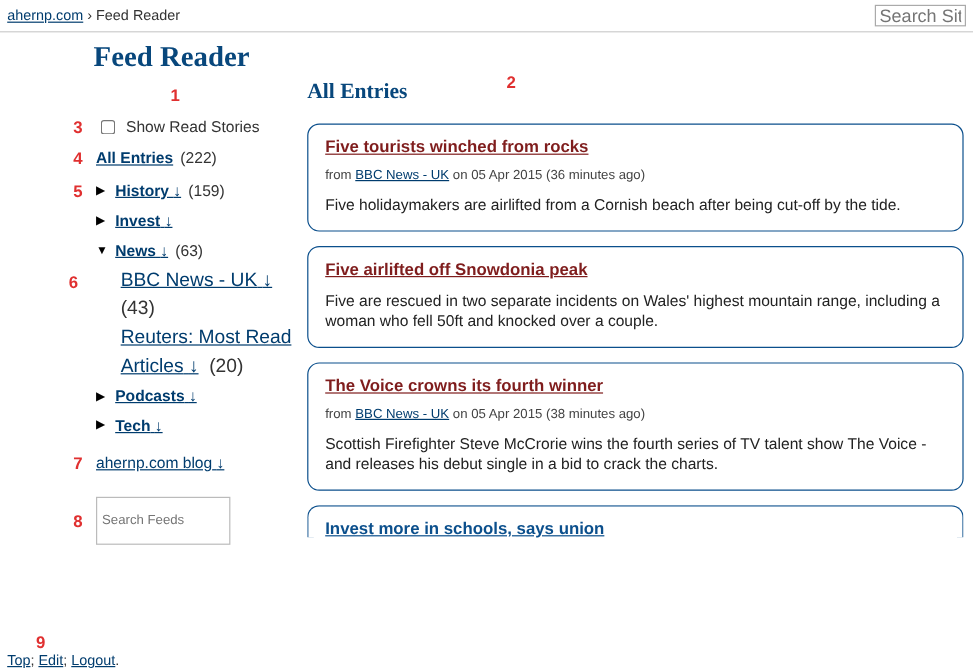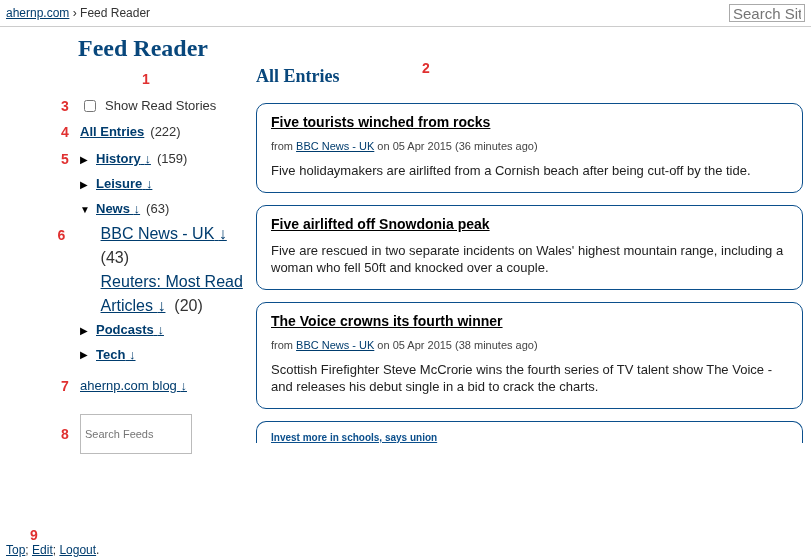--- a/index.html
+++ b/index.html
@@ -15,31 +15,31 @@
 .chk{width:12px;height:12px}
 .bold-link{font-weight:bold}
 .tri{display:inline-block;width:10px;font-size:10px;color:#000}
 .sub{margin-left:28px;font-size:16px;color:#003c6e;line-height:1.5}
 .sub span.count{color:#333;text-decoration:none}
 .sidebar input.search-feeds{width:102px;font-size:11px;color:#999;border:1px solid #bbb;padding:11px 4px;height:16px}
 .main{flex:1;padding:0 8px 0 10px}
 .main h2{font-family:Georgia,serif;color:#08477c;font-size:18px;margin:0 0 16px 0}
 .entry{border:1px solid #0b4f8c;border-radius:10px;padding:10px 14px 12px 14px;margin-bottom:12px}
 .entry h3{margin:0 0 10px 0;font-size:14px}
-.entry h3 a{color:#000000;font-weight:bold}
+.entry h3 a{color:#7f1d1d;font-weight:bold}
 .entry .meta{font-size:11px;color:#444;margin-bottom:10px}
 .entry .meta a{font-size:11px}
 .entry .body{font-size:13px;color:#222;line-height:1.35}
 .num-top{text-align:center;width:180px}
 .annot-2{position:absolute;left:422px;top:60px;color:#e03030;font-weight:bold;font-size:14px}
 .footer{font-size:12px;padding:2px 6px 4px 6px;position:absolute;top:541px;left:0}
 .footer a{color:#003c6e}
 .wrap{position:relative;width:811px;height:557px;overflow:hidden}
 .cut-entry{border:1px solid #0b4f8c;border-radius:10px 10px 0 0;border-bottom:none;padding:10px 14px 0 14px}
-.cut-entry h3{margin:0;font-size:10px}
+.cut-entry h3{margin:0;font-size:14px}
 .cut-entry h3 a{color:#0b4f8c;font-weight:bold}
 .annot-9{position:absolute;left:30px;top:527px;color:#e03030;font-weight:bold;font-size:14px}
 .count{color:#333}
 </style>
 </head>
 <body>
 <div class="wrap">
 
 <div class="breadcrumb">
   <span class="left">
@@ -71,21 +71,21 @@
     <div class="row">
       <span class="num">5</span>
       <span class="tri">▶</span>
       <a href="#" class="bold-link"><span>History</span> <span>↓</span></a>
       <span class="count">(159)</span>
     </div>
 
     <div class="row">
       <span class="num"> </span>
       <span class="tri">▶</span>
-      <a href="#" class="bold-link"><span>Leisure</span> <span>↓</span></a>
+      <a href="#" class="bold-link"><span>Invest</span> <span>↓</span></a>
     </div>
 
     <div class="row">
       <span class="num"> </span>
       <span class="tri">▼</span>
       <a href="#" class="bold-link"><span>News</span> <span>↓</span></a>
       <span class="count">(63)</span>
     </div>
 
     <div class="row" style="align-items:flex-start">

